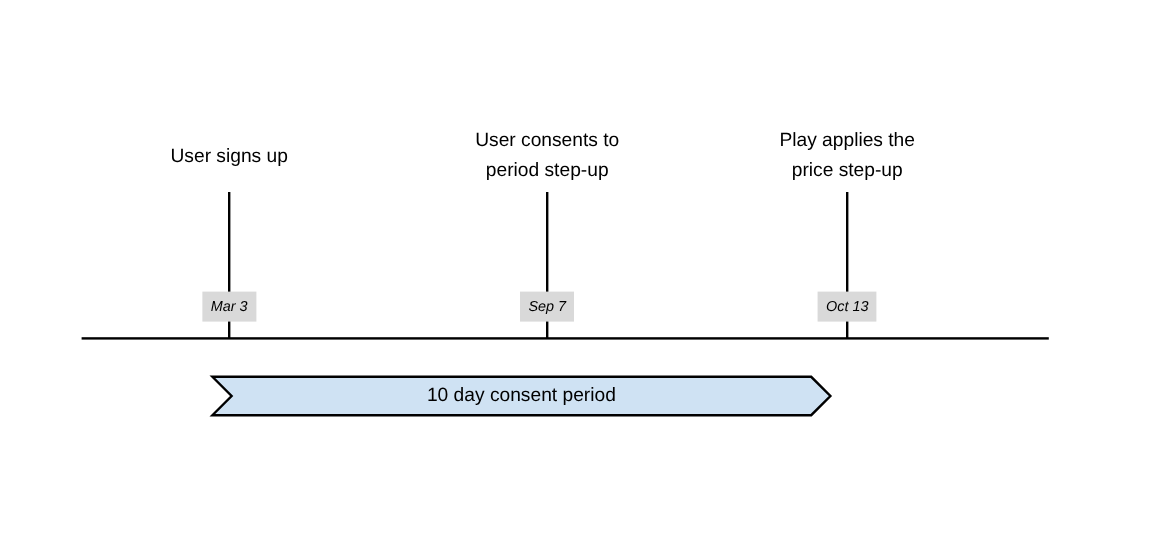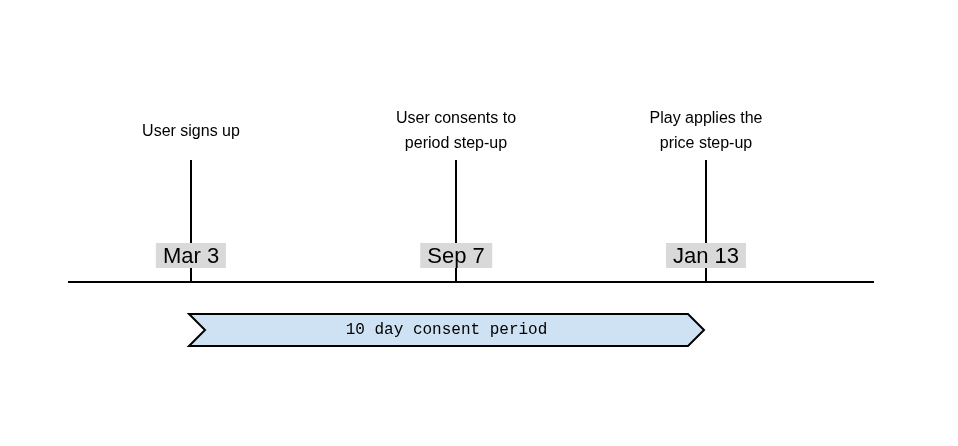--- a/index.html
+++ b/index.html
@@ -44,23 +44,24 @@
   }
   .event-date {
     position: absolute;
     top: 243px;
     left: 0;
     transform: translateX(-50%);
     height: 25px;
     line-height: 25px;
     padding: 0 7px;
     background: var(--date-badge-bg, #d9d9d9);
-    font-size: 22px;
+    font-size: 12px;
     white-space: nowrap;
     color: var(--text, #000);
+    font-style: italic;
   }
   .period {
     position: absolute;
     top: 313px;
     height: 34px;
   }
   .period svg { position: absolute; left: 0; top: 0; width: 100%; height: 100%; overflow: visible; }
   .period polygon {
     fill: var(--ribbon-fill, #cfe2f3);
     stroke: var(--ribbon-stroke, #000);
@@ -92,23 +93,23 @@
       <div class="event" style="left: 456px;">
       <div class="event-tick"></div>
       <div class="event-label">User consents to
 period step-up</div>
       <div class="event-date">Sep 7</div>
     </div>
       <div class="event" style="left: 706px;">
       <div class="event-tick"></div>
       <div class="event-label">Play applies the
 price step-up</div>
-      <div class="event-date">Jan 13</div>
+      <div class="event-date">Oct 13</div>
     </div>
     </div>
 
-  <div class="period" style="left: 188px; width: 517px; font-family: Liberation Mono, monospace;">
+  <div class="period" style="left: 176px; width: 517px;">
     <svg>
       <polygon points="1,1 500,1 516,17 500,33 1,33 17,17"></polygon>
     </svg>
     <span class="period-label">10 day consent period</span>
   </div>
 </div>
 
 </body></html>

